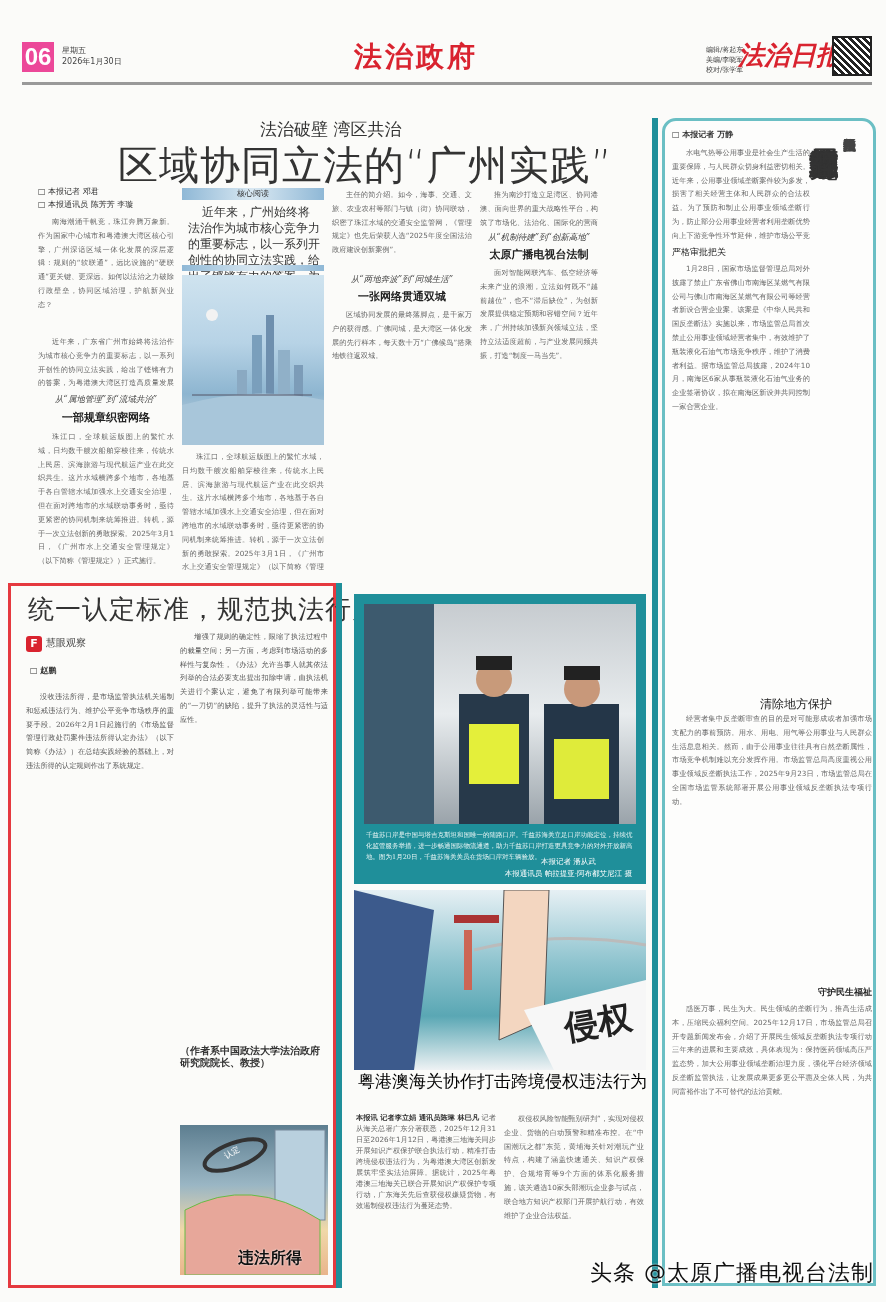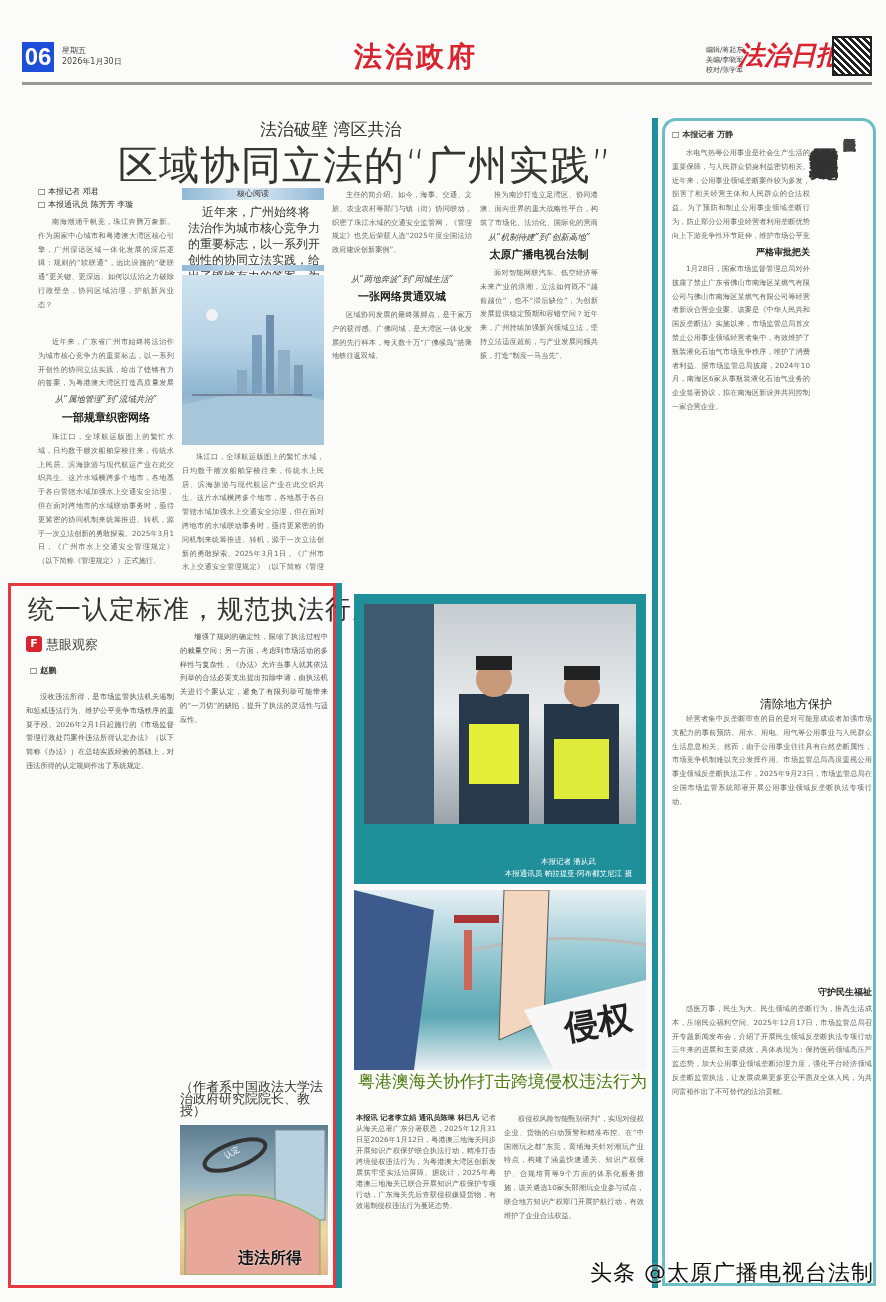--- a/index.html
+++ b/index.html
@@ -1,18 +1,18 @@
 <!DOCTYPE html>
 <html><head>
 <meta charset="utf-8">
 <style>
   *{box-sizing:border-box;margin:0;padding:0}
   body{width:886px;height:1302px;background:#fbfbf9;font-family:"DejaVu Sans",sans-serif;color:#333;position:relative;overflow:hidden}
   .abs{position:absolute}
-  .hdr-num{left:22px;top:42px;width:32px;height:30px;background:#1d4ed8;color:#fff;font:bold 24px "Liberation Sans",sans-serif;display:flex;align-items:center;justify-content:center}
+  .hdr-num{left:22px;top:42px;width:32px;height:30px;background:#ec4899;color:#fff;font:bold 24px "Liberation Sans",sans-serif;display:flex;align-items:center;justify-content:center}
   .hdr-date{left:62px;top:45px;font-size:8px;line-height:11px;color:#444}
   .hdr-title{left:354px;top:38px;font-size:28px;font-weight:bold;color:#d9232f;letter-spacing:3px}
   .hdr-staff{left:706px;top:45px;font-size:7px;line-height:10px;color:#444}
   .hdr-logo{left:738px;top:38px;font-family:"DejaVu Serif",serif;font-size:26px;color:#d9232f;font-style:italic;font-weight:bold}
   .qr{left:832px;top:36px;width:40px;height:40px;background:repeating-linear-gradient(45deg,#222 0 3px,#fff 3px 5px),#fff;border:2px solid #222}
   .hdr-rule{left:22px;top:82px;width:850px;height:3px;background:#999}
   .kicker{left:260px;top:118px;font-size:17px;color:#333}
   .headline{left:118px;top:138px;font-size:40px;color:#333;letter-spacing:1px;font-weight:300}
   .byline{font-size:8px;line-height:13px;color:#333}
   .txt{font-size:7.2px;line-height:13.8px;color:#666;text-align:justify;text-indent:14px;overflow:hidden}
@@ -80,25 +80,25 @@
 <div class="abs txt" style="left:332px;top:308px;width:140px;height:268px">区域协同发展的最终落脚点，是千家万户的获得感。广佛同城，是大湾区一体化发展的先行样本，每天数十万“广佛候鸟”搭乘地铁往返双城。</div>
 
 <div class="abs txt" style="left:480px;top:188px;width:118px;height:42px">推为南沙打造立足湾区、协同港澳、面向世界的重大战略性平台，构筑了市场化、法治化、国际化的营商环境。</div>
 <div class="abs sub1" style="left:480px;top:232px;width:118px">从“机制待建”到“创新高地”</div>
 <div class="abs sub2" style="left:480px;top:247px;width:118px">太原广播电视台法制</div>
 <div class="abs txt" style="left:480px;top:266px;width:118px;height:310px">面对智能网联汽车、低空经济等未来产业的浪潮，立法如何既不“越前越位”，也不“滞后缺位”，为创新发展提供稳定预期和容错空间？近年来，广州持续加强新兴领域立法，坚持立法适度超前，与产业发展同频共振，打造“制度一马当先”。</div>
 
 <div class="abs redbox"></div>
 <div class="abs rbtitle">统一认定标准，规范执法行为</div>
 <div class="abs" style="left:26px;top:636px;width:16px;height:16px;background:#d9232f;border-radius:3px;color:#fff;font-size:11px;font-weight:bold;text-align:center;line-height:16px">F</div>
-<div class="abs" style="left:46px;top:636px;font-size:13px;color:#444">慧眼观察</div>
+<div class="abs" style="left:46px;top:636px;font-size:10px;color:#444">慧眼观察</div>
 <div class="abs byline" style="left:30px;top:664px;font-weight:bold">□ 赵鹏</div>
 <div class="abs txt" style="left:26px;top:690px;width:148px;height:585px;font-family:'DejaVu Serif',serif;color:#555">没收违法所得，是市场监管执法机关遏制和惩戒违法行为、维护公平竞争市场秩序的重要手段。2026年2月1日起施行的《市场监督管理行政处罚案件违法所得认定办法》（以下简称《办法》）在总结实践经验的基础上，对违法所得的认定规则作出了系统规定。</div>
 <div class="abs txt" style="left:180px;top:630px;width:148px;height:410px;font-family:'DejaVu Serif',serif;color:#555">增强了规则的确定性，限缩了执法过程中的裁量空间；另一方面，考虑到市场活动的多样性与复杂性，《办法》允许当事人就其依法列举的合法必要支出提出扣除申请，由执法机关进行个案认定，避免了有限列举可能带来的“一刀切”的缺陷，提升了执法的灵活性与适应性。</div>
-<div class="abs" style="left:180px;top:1081px;width:148px;font-size:13px;line-height:12px;color:#333;font-weight:normal">（作者系中国政法大学法治政府研究院院长、教授）</div>
+<div class="abs" style="left:180px;top:1045px;width:148px;font-size:10px;line-height:12px;color:#333;font-weight:bold">（作者系中国政法大学法治政府研究院院长、教授）</div>
 <div class="abs" style="left:180px;top:1125px;width:148px;height:150px;background:linear-gradient(180deg,#5d7e90 0%,#9ab6c4 40%,#f0d8a8 70%,#e9b58c 100%);overflow:hidden">
   <svg width="148" height="150">
     <ellipse cx="55" cy="30" rx="32" ry="12" fill="none" stroke="#333" stroke-width="4" transform="rotate(-20 55 30)"></ellipse>
     <rect x="95" y="5" width="50" height="90" fill="#b9d0de" stroke="#789"></rect>
     <path d="M5 85 Q70 50 140 95 L140 150 L5 150Z" fill="#e7a79a" stroke="#6b4"></path>
   </svg>
   <div class="abs" style="left:44px;top:22px;font-size:8px;color:#fff;transform:rotate(-30deg)">认定</div>
   <div class="abs" style="left:58px;top:123px;font-size:16px;font-weight:bold;color:#111;text-shadow:0 0 2px #fff">违法所得</div>
 </div>
 
@@ -111,50 +111,51 @@
       <rect x="95" y="90" width="70" height="130" fill="#27394a"></rect>
       <rect x="105" y="120" width="50" height="60" fill="#e4ef3a"></rect>
       <circle cx="130" cy="75" r="18" fill="#c89a7a"></circle>
       <rect x="112" y="52" width="36" height="14" fill="#222"></rect>
       <rect x="180" y="100" width="75" height="120" fill="#243648"></rect>
       <rect x="190" y="135" width="55" height="60" fill="#dfeb3a"></rect>
       <circle cx="218" cy="85" r="18" fill="#c8987a"></circle>
       <rect x="200" y="62" width="36" height="14" fill="#222"></rect>
     </svg>
   </div>
+  <div class="abs" style="left:12px;top:236px;width:268px;font-size:6.5px;line-height:11px;color:#eaf6f5;font-family:'DejaVu Serif',serif">千益苏口岸是中国与塔吉克斯坦和国唯一的陆路口岸。千益苏海关立足口岸功能定位，持续优化监管服务举措，进一步畅通国际物流通道，助力千益苏口岸打造更具竞争力的对外开放新高地。图为1月20日，千益苏海关关员在货场口岸对车辆验放。</div>
   <div class="abs" style="right:14px;top:262px;text-align:center;font-size:7.5px;line-height:12px;color:#fff">
     <div>本报记者 潘从武</div>
     <div>本报通讯员 帕拉提亚·阿布都艾尼江 摄</div>
   </div>
 </div>
 
 <div class="abs" style="left:354px;top:890px;width:292px;height:180px;background:linear-gradient(180deg,#e6f0f4 0%,#8fc4cf 40%,#5aa7b4 70%,#eef2f4 100%);overflow:hidden">
   <svg width="292" height="180">
     <path d="M0 0 L80 20 L60 180 L0 180Z" fill="#3c5a8c"></path>
     <rect x="110" y="40" width="8" height="60" fill="#c65"></rect>
     <path d="M120 60 Q200 40 292 55" stroke="#bbb" stroke-width="3" fill="none"></path>
     <rect x="100" y="25" width="45" height="8" fill="#a33"></rect>
     <path d="M150 0 L195 0 L190 130 L145 150Z" fill="#f3d6c0" stroke="#555"></path>
     <path d="M170 120 L292 90 L292 180 L200 180Z" fill="#f7f7f7"></path>
   </svg>
   <div class="abs" style="left:210px;top:110px;font-size:34px;font-weight:bold;color:#222;transform:rotate(-10deg)">侵权</div>
 </div>
-<div class="abs" style="left:358px;top:1070px;font-size:17px;color:#4d7c0f">粤港澳海关协作打击跨境侵权违法行为</div>
+<div class="abs" style="left:358px;top:1070px;font-size:17px;color:#000000">粤港澳海关协作打击跨境侵权违法行为</div>
 <div class="abs" style="left:356px;top:1112px;width:140px;font-size:7.2px;line-height:11px;color:#666;text-align:justify;height:170px;overflow:hidden">
   <span style="font-weight:bold;color:#333">本报讯 记者李立娟 通讯员陈琳 林巳凡</span>
   <span>记者从海关总署广东分署获悉，2025年12月31日至2026年1月12日，粤港澳三地海关同步开展知识产权保护联合执法行动，精准打击跨境侵权违法行为，为粤港澳大湾区创新发展筑牢坚实法治屏障。据统计，2025年粤港澳三地海关已联合开展知识产权保护专项行动，广东海关先后查获侵权嫌疑货物，有效遏制侵权违法行为蔓延态势。</span>
 </div>
 <div class="abs txt" style="left:504px;top:1112px;width:140px;height:170px">权侵权风险智能甄别研判”，实现对侵权企业、货物的自动预警和精准布控。在“中国潮玩之都”东莞，黄埔海关针对潮玩产业特点，构建了涵盖快速通关、知识产权保护、合规培育等9个方面的体系化服务措施，该关遴选10家头部潮玩企业参与试点，联合地方知识产权部门开展护航行动，有效维护了企业合法权益。</div>
 
 <div class="abs teal" style="left:652px;top:118px;width:6px;height:1170px"></div>
 
 <div class="abs" style="left:662px;top:118px;width:214px;height:1168px;border:3px solid #6bbfc4;border-radius:14px 14px 0 0;background:#fdfdfc"></div>
 <div class="abs byline" style="left:672px;top:128px;font-weight:bold">□ 本报记者 万静</div>
 <div class="abs txt" style="left:672px;top:146px;width:138px;height:96px">水电气热等公用事业是社会生产生活的重要保障，与人民群众切身利益密切相关。近年来，公用事业领域垄断案件较为多发，损害了相关经营主体和人民群众的合法权益。为了预防和制止公用事业领域垄断行为，防止部分公用事业经营者利用垄断优势向上下游竞争性环节延伸，维护市场公平竞争，保护消费者利益和社会公共利益，国家市场监督管理总局近年来加强针对公用事业领域的反垄断执法工作。</div>
-<div class="abs" style="left:672px;top:246px;width:138px;font-size:9px;font-weight:bold;text-align:right;color:#222">严格审批把关</div>
+<div class="abs" style="left:672px;top:246px;width:138px;font-size:9px;font-weight:normal;text-align:left;color:#222">严格审批把关</div>
 <div class="abs txt" style="left:672px;top:262px;width:138px;height:430px">1月28日，国家市场监督管理总局对外披露了禁止广东省佛山市南海区某燃气有限公司与佛山市南海区某燃气有限公司等经营者新设合营企业案。该案是《中华人民共和国反垄断法》实施以来，市场监管总局首次禁止公用事业领域经营者集中，有效维护了瓶装液化石油气市场竞争秩序，维护了消费者利益。据市场监管总局披露，2024年10月，南海区6家从事瓶装液化石油气业务的企业签署协议，拟在南海区新设并共同控制一家合营企业。</div>
 <div class="abs" style="left:696px;top:696px;width:200px;font-size:12px;font-weight:normal;text-align:center;color:#222">清除地方保护</div>
 <div class="abs txt" style="left:672px;top:712px;width:200px;height:270px">经营者集中反垄断审查的目的是对可能形成或者加强市场支配力的事前预防。用水、用电、用气等公用事业与人民群众生活息息相关。然而，由于公用事业往往具有自然垄断属性，市场竞争机制难以充分发挥作用。市场监管总局高度重视公用事业领域反垄断执法工作，2025年9月23日，市场监管总局在全国市场监管系统部署开展公用事业领域反垄断执法专项行动。</div>
 <div class="abs" style="left:672px;top:986px;width:200px;font-size:9px;font-weight:bold;text-align:right;color:#222">守护民生福祉</div>
 <div class="abs txt" style="left:672px;top:1002px;width:200px;height:250px">惑医万事，民生为大。民生领域的垄断行为，推高生活成本，压缩民众福利空间。2025年12月17日，市场监管总局召开专题新闻发布会，介绍了开展民生领域反垄断执法专项行动三年来的进展和主要成效，具体表现为：保持医药领域高压严监态势，加大公用事业领域垄断治理力度，强化平台经济领域反垄断监管执法，让发展成果更多更公平惠及全体人民，为共同富裕作出了不可替代的法治贡献。</div>
 <div class="abs vtitle" style="left:840px;top:128px;font-size:13px;height:200px">民生领域反垄断执法工作再加力</div>
 <div class="abs vtitle" style="left:808px;top:125px;font-size:30px;line-height:32px;height:560px;font-weight:300;color:#333">市场监管总局首次对公用事业领域企业并购亮红牌</div>
 
 <div class="abs watermark">头条 @太原广播电视台法制</div>
 

